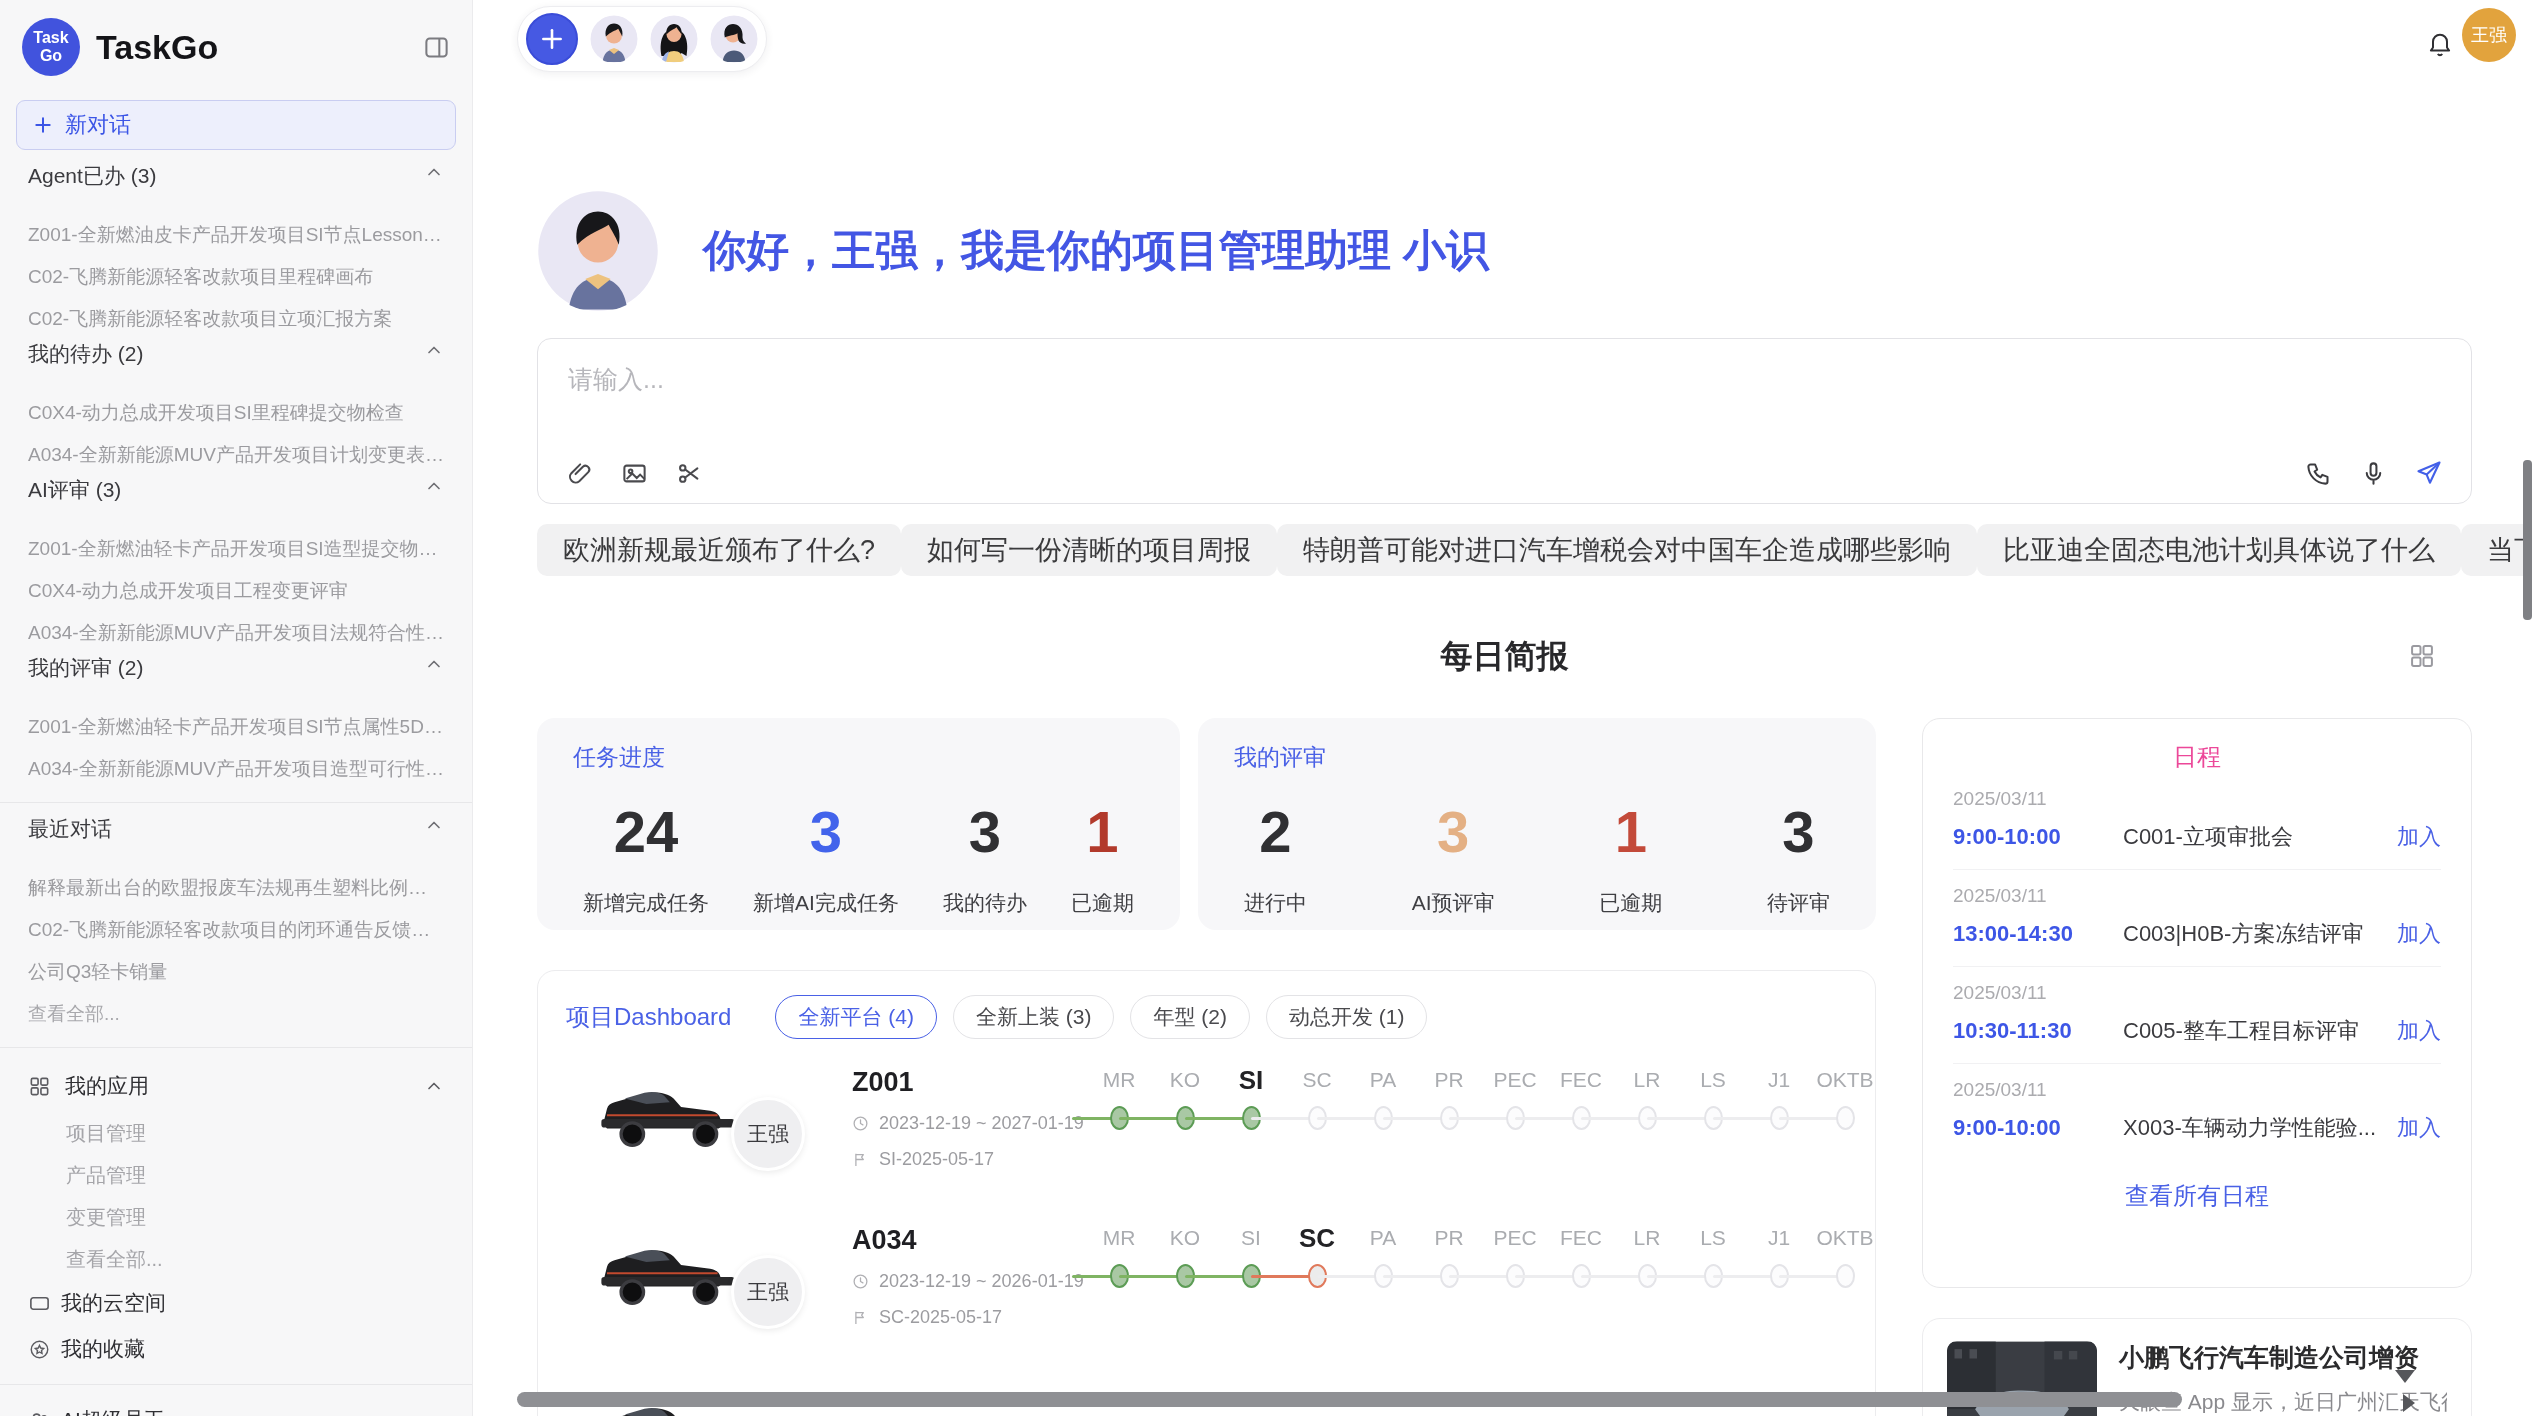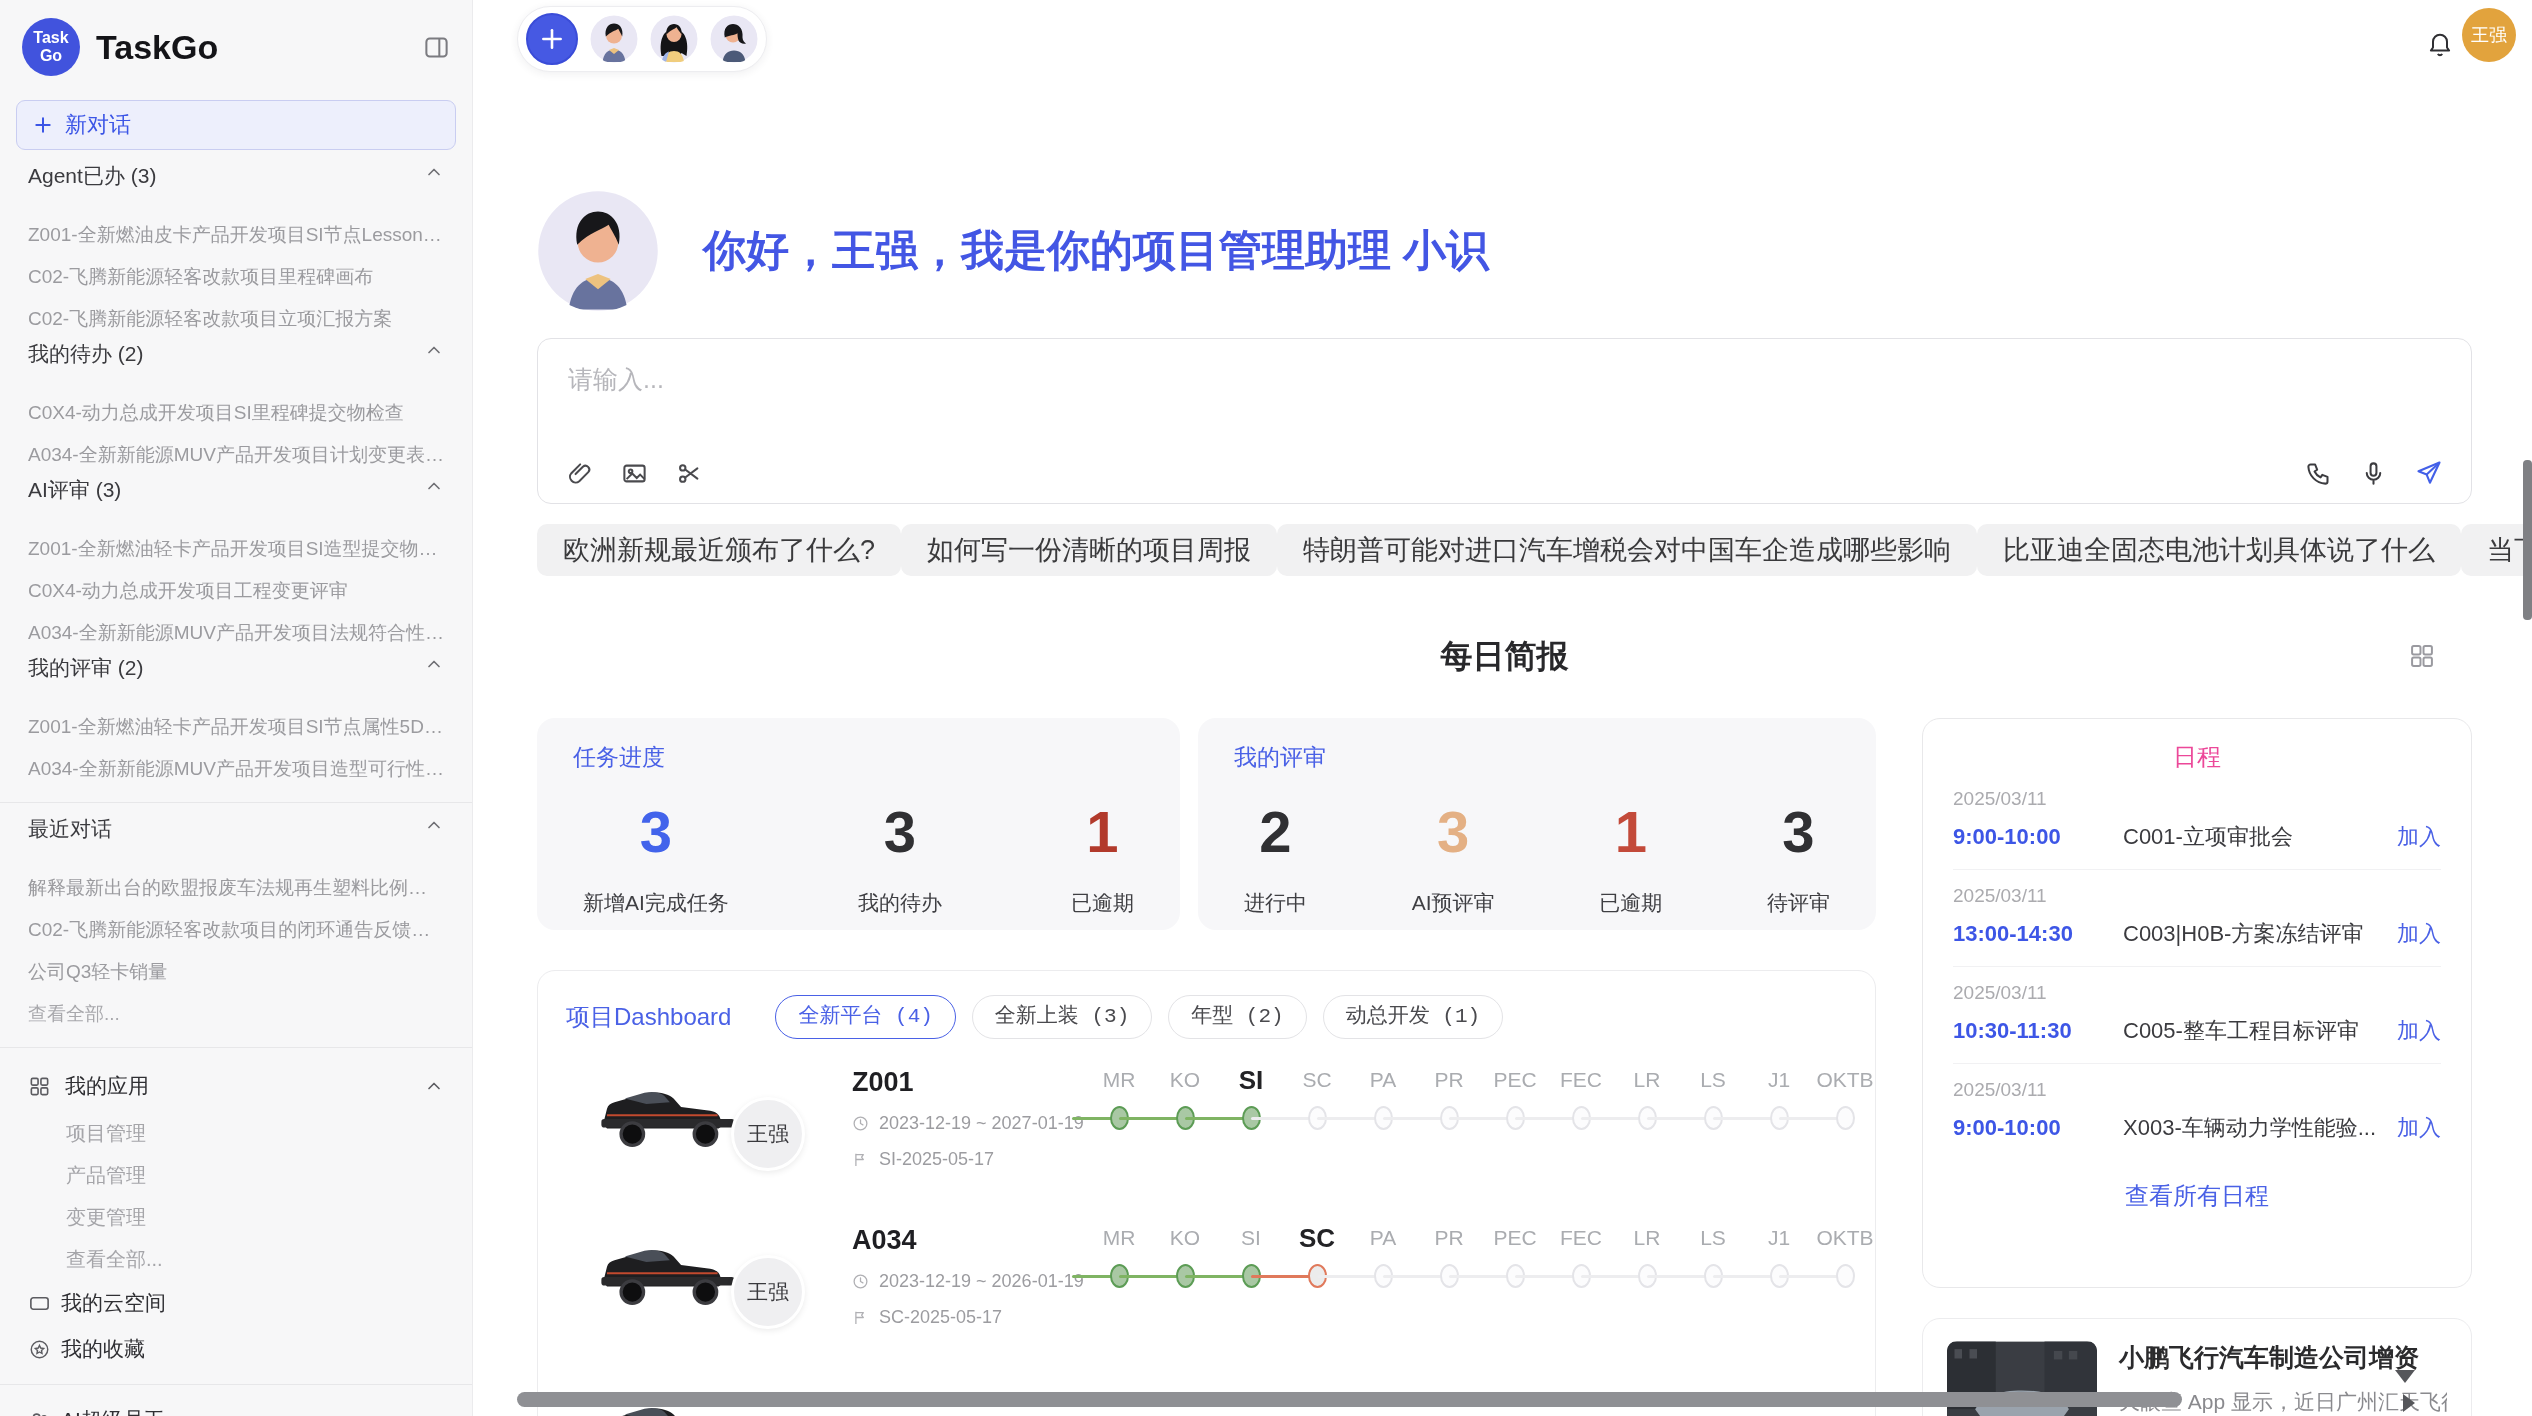--- a/index.html
+++ b/index.html
@@ -97,21 +97,21 @@
   .stat-val{font-size:58px;font-weight:600;line-height:1;}
   .stat-lab{margin-top:28px;font-size:21px;color:#3f3f43;}
 
   
   .dashcard{margin-top:40px;width:1339px;height:600px;box-sizing:border-box;
     border:1px solid #ececee;border-radius:18px;background:#fff;padding:24px 28px;}
   .dash-head{display:flex;align-items:center;gap:44px;}
   .dash-title{font-size:24px;color:#4a61e6;}
   .dash-tabs{display:flex;gap:16px;}
   .tab{height:44px;line-height:42px;border-radius:22px;padding:0 22px;font-size:21px;
-    border:1px solid #e3e3e6;color:#4a4a4e;background:#fff;font-family:Liberation Mono, monospace;cursor:pointer;box-sizing:border-box;}
+    border:1px solid #e3e3e6;color:#4a4a4e;background:#fff;font-family:Liberation Sans, sans-serif;cursor:pointer;box-sizing:border-box;}
   .tab.active{border-color:#4a61e6;color:#4a61e6;}
   .prow{position:relative;height:158px;}
   .truck{position:absolute;left:26px;top:12px;width:150px;height:95px;}
   .owner-badge{position:absolute;left:165px;top:44px;width:74px;height:74px;border-radius:50%;
     background:#efeff1;border:3px solid #fff;box-shadow:0 2px 6px rgba(0,0,0,.08);
     display:flex;align-items:center;justify-content:center;font-size:21px;color:#3a3a3e;box-sizing:border-box;}
   .pinfo{position:absolute;left:286px;top:14px;}
   .pname{font-size:27px;font-weight:700;color:#1f1f23;}
   .pmeta{display:flex;align-items:center;gap:10px;margin-top:15px;font-size:18px;color:#9c9ca0;}
   .pmeta .icn{color:#b0b0b4;}
@@ -401,20 +401,24 @@
           </svg>
       </span>
     </div>
 
     <div class="cols">
       <div class="leftcol">
         <div class="stats-row" id="stats-cards">
             <div class="statcard c1">
               <div class="statcard-title">任务进度</div>
               <div class="stat-strip">
+                <div class="stat">
+                  <div class="stat-val" style="color: rgb(48, 48, 51);">24</div>
+                  <div class="stat-lab">新增完成任务</div>
+                </div>
                 <div class="stat">
                   <div class="stat-val" style="color: rgb(66, 99, 235);">3</div>
                   <div class="stat-lab">新增AI完成任务</div>
                 </div>
                 <div class="stat">
                   <div class="stat-val" style="color: rgb(48, 48, 51);">3</div>
                   <div class="stat-lab">我的待办</div>
                 </div>
                 <div class="stat">
                   <div class="stat-val" style="color: rgb(178, 58, 44);">1</div>

